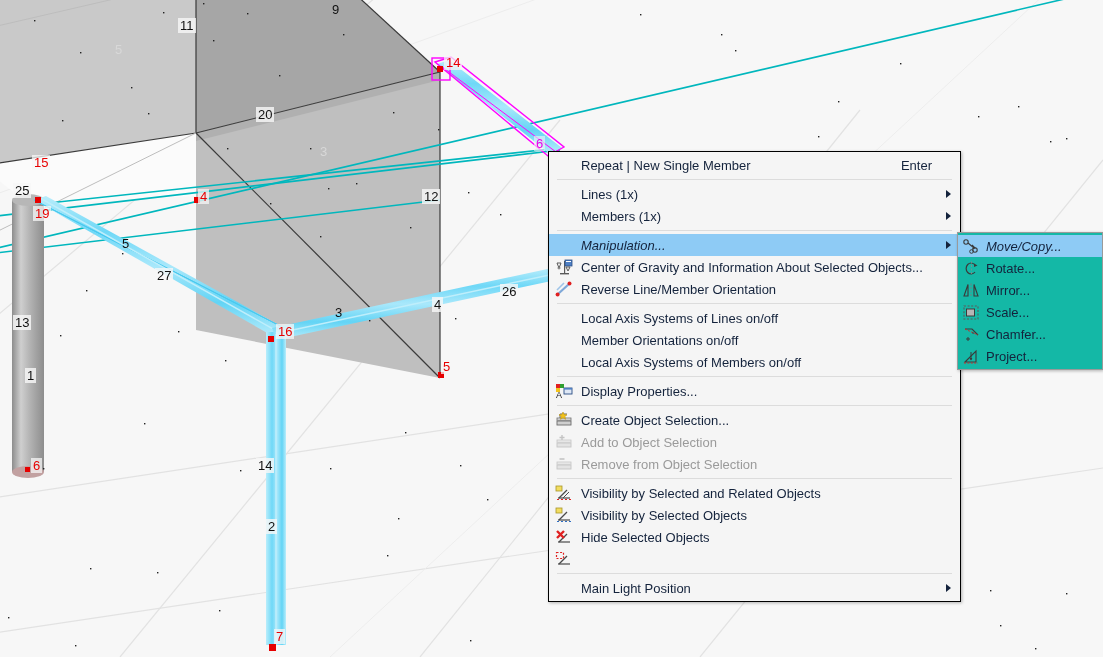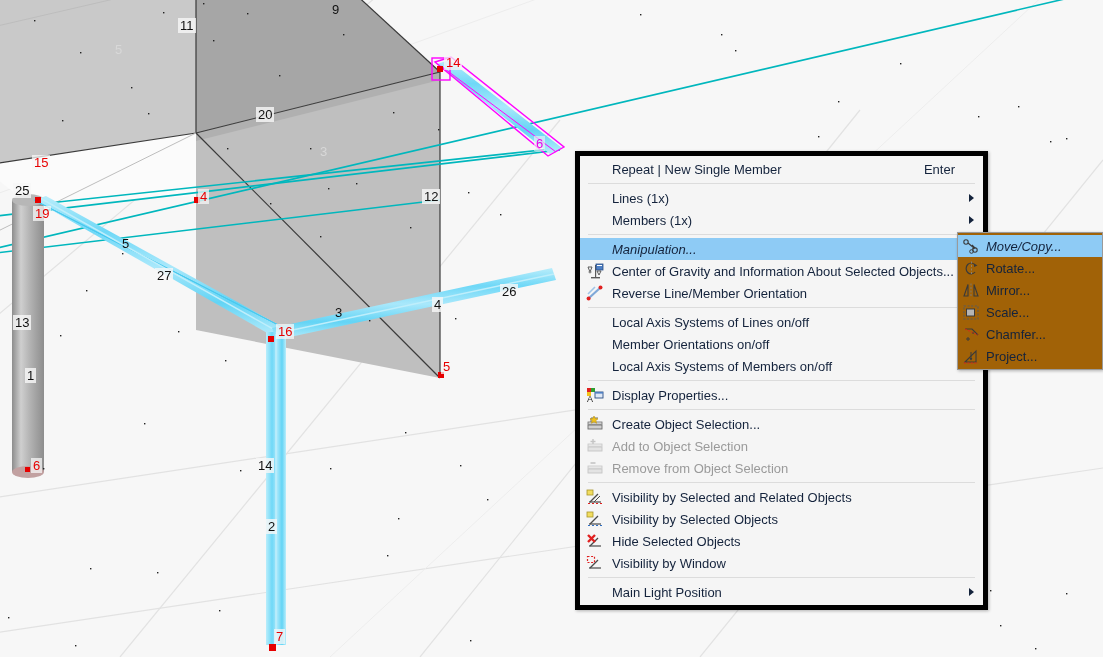--- a/index.html
+++ b/index.html
@@ -33,33 +33,32 @@
   .lbl.sel  { color: #e800e8; background: rgba(247,247,247,0.6); }
   .lbl.faint{ color: #d8d8d8; background: transparent; }
   .lbl.plain{ background: transparent; }
 
   
   #ctxmenu {
     position: absolute;
     left: 548px; top: 151px;
     width: 413px;
     background: #f5f5f5;
-    border: 5px solid #000000;
+    border: 1px solid #000000;
     box-shadow: 1px 1px 3px rgba(0,0,0,0.28);
     font-size: 13px;
     color: #14233c;
     padding: 2px 0 2px 0;
     z-index: 50;
-    margin-left: 27px;
   }
   #submenu {
     position: absolute;
     left: 957px; top: 232px;
     width: 146px;
-    background: #a16207;
+    background: #14b8a6;
     border: 1px solid #9a9a9a;
     box-shadow: 1px 1px 3px rgba(0,0,0,0.28);
     font-size: 13px;
     color: #14233c;
     padding: 2px 0 2px 0;
     z-index: 60;
   }
   .mi {
     position: relative;
     display: flex;
@@ -463,21 +462,20 @@
     </div>
 
     <div class="mi">
       <span class="ico">
         <svg width="18" height="16" viewBox="0 0 18 16">
           <path d="M3 13 L15 13" stroke="#4a4a4a" stroke-width="1.2"></path>
           <path d="M4 13 L12 5" stroke="#4a4a4a" stroke-width="1.2"></path>
           <rect x="1.5" y="1.5" width="7" height="6" fill="none" stroke="#e02020" stroke-width="1.2" stroke-dasharray="2 1.6"></rect>
         </svg>
       </span>
-      <span class="txt">Visibility by Window</span>
     </div>
 
     <div class="sep"></div>
 
     <div class="mi">
       <span class="ico"></span>
       <span class="txt">Main Light Position</span>
       <span class="arrow"></span>
     </div>
   </div>

